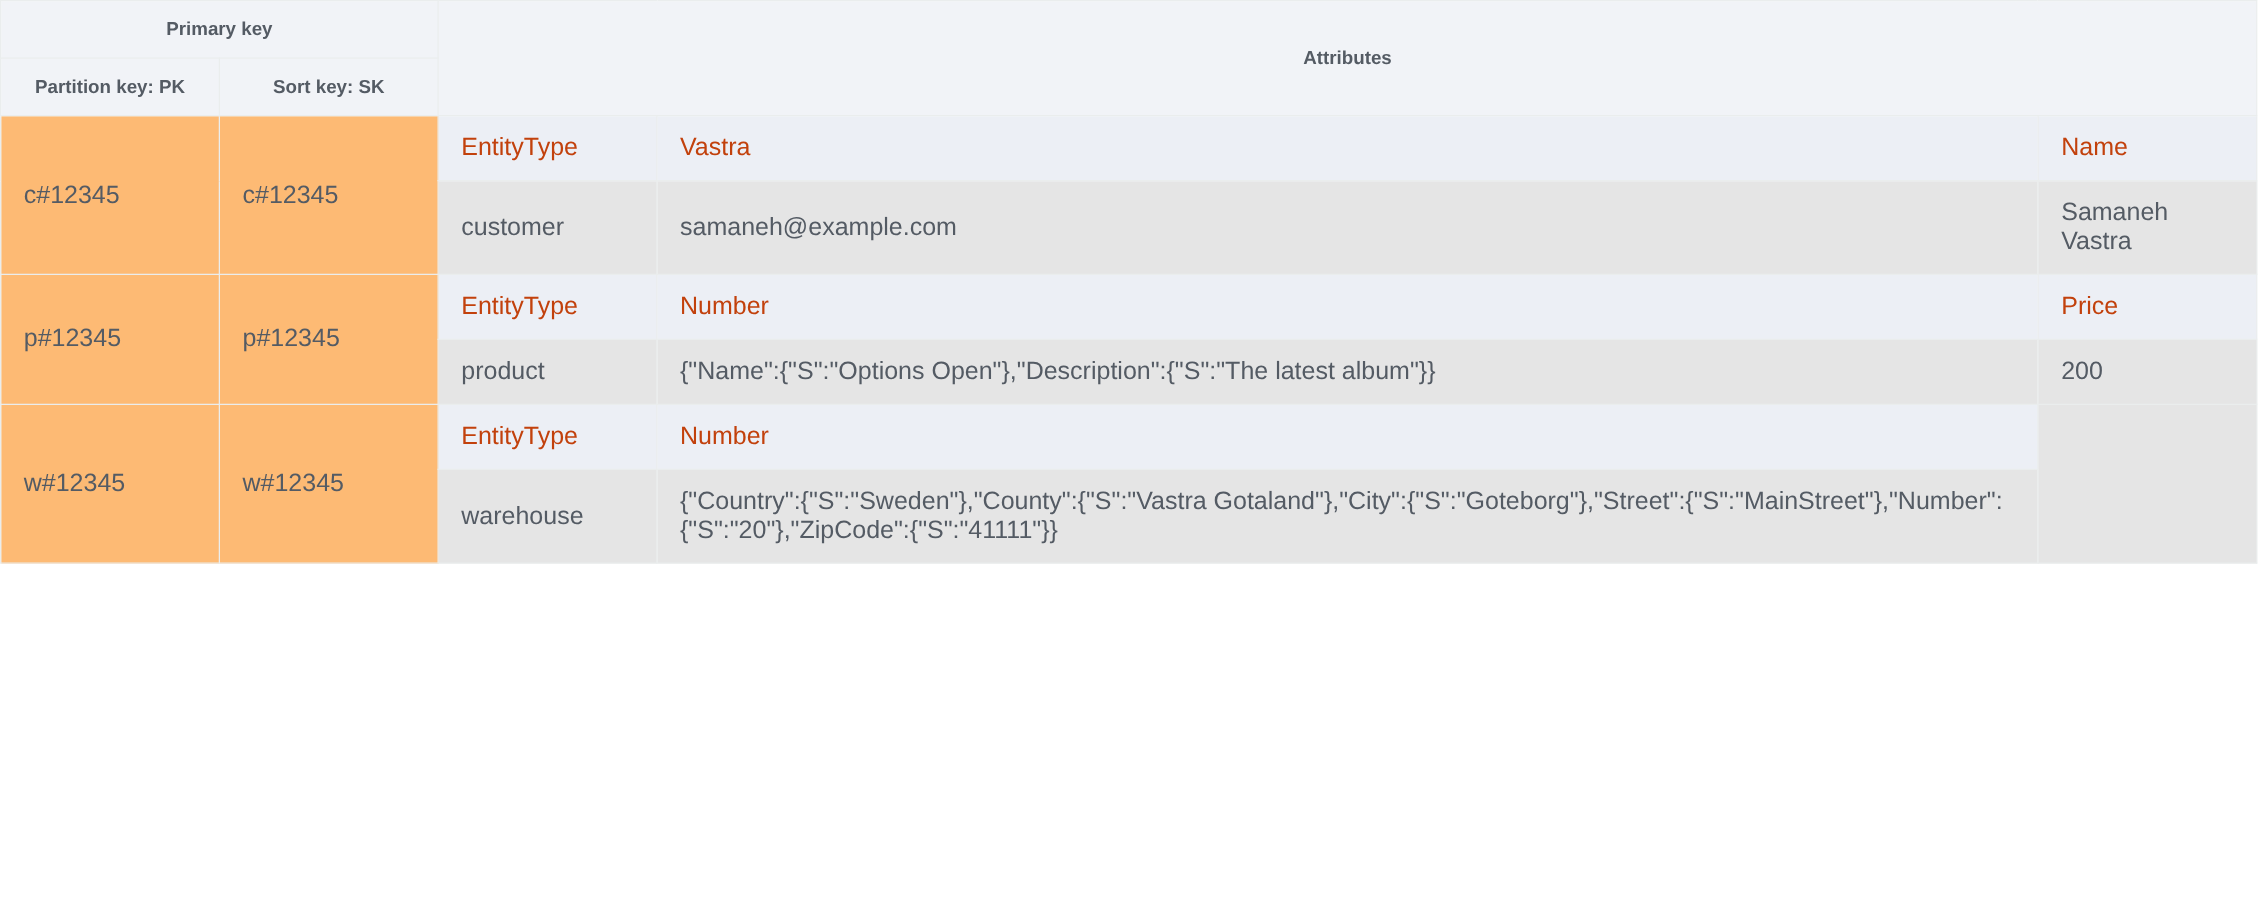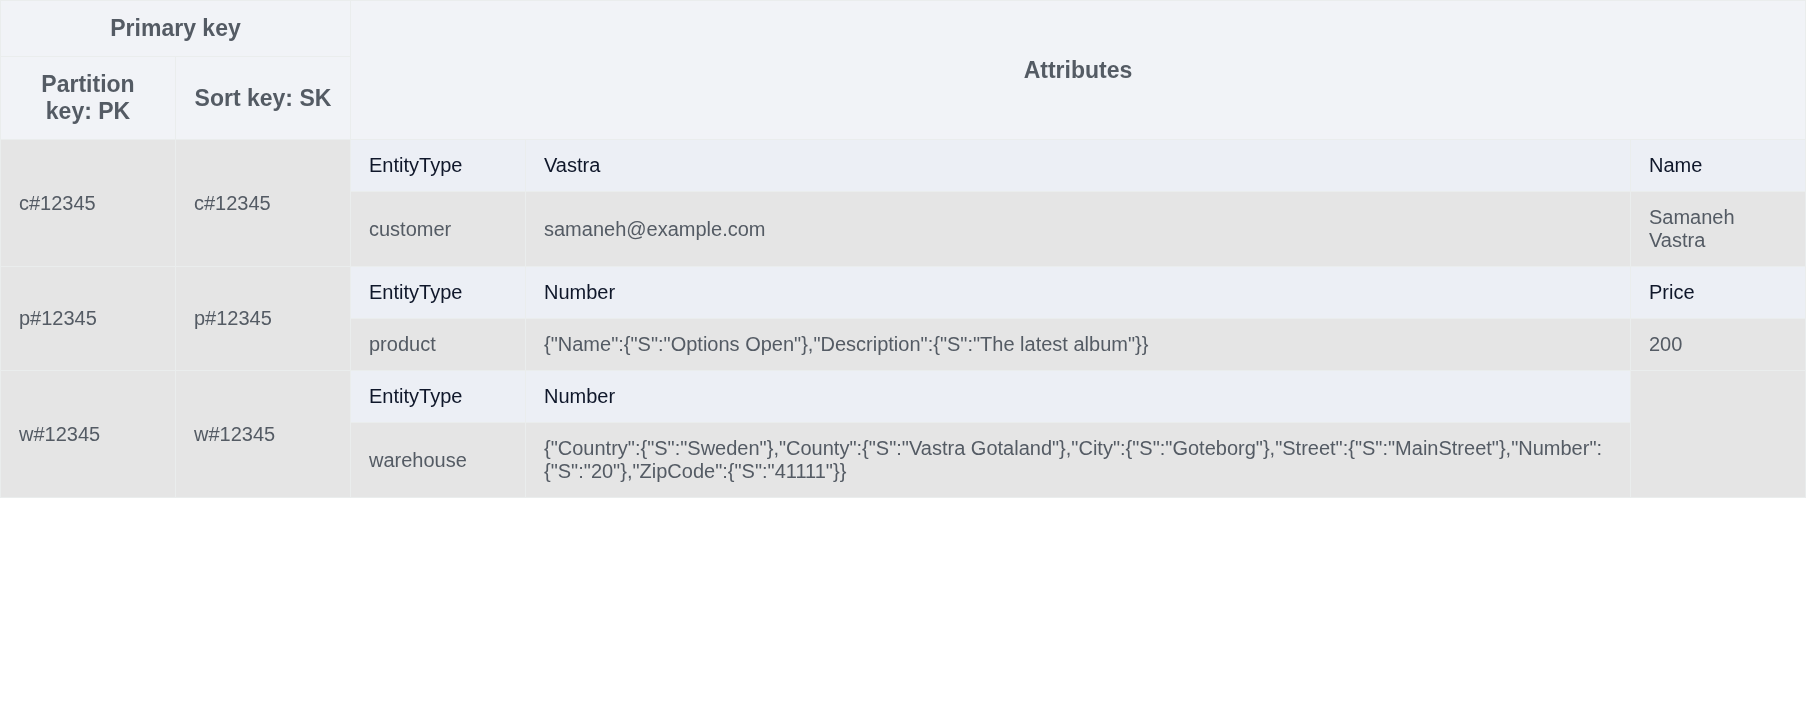--- a/index.html
+++ b/index.html
@@ -22,42 +22,42 @@
     text-align: left;
     vertical-align: middle;
     padding: 14px 18px;
     border: 1px solid #eaeded;
   }
   th {
     background: #f1f3f7;
     font-weight: 700;
     color: #545b64;
     text-align: center;
-    font-size: 23px;
+    font-size: 15px;
   }
   td {
     background: #ffffff;
     font-weight: 400;
   }
   .attr-header {
     background: #eceff5;
-    color: #0f172a;
+    color: #c2410c;
     font-weight: 400;
   }
   .attr-value {
     background: #e5e5e5;
   }
   .col-pk { width: 175px; }
   .col-sk { width: 175px; }
   .col-entity { width: 175px; }
   .col-mid { width: auto; }
   .col-right { width: 175px; }
   .key-cell {
     vertical-align: middle;
-    background: #e5e5e5;
+    background: #fdba74;
   }
 </style>
 </head>
 <body>
 
 <table>
   <colgroup>
     <col class="col-pk">
     <col class="col-sk">
     <col class="col-entity">

